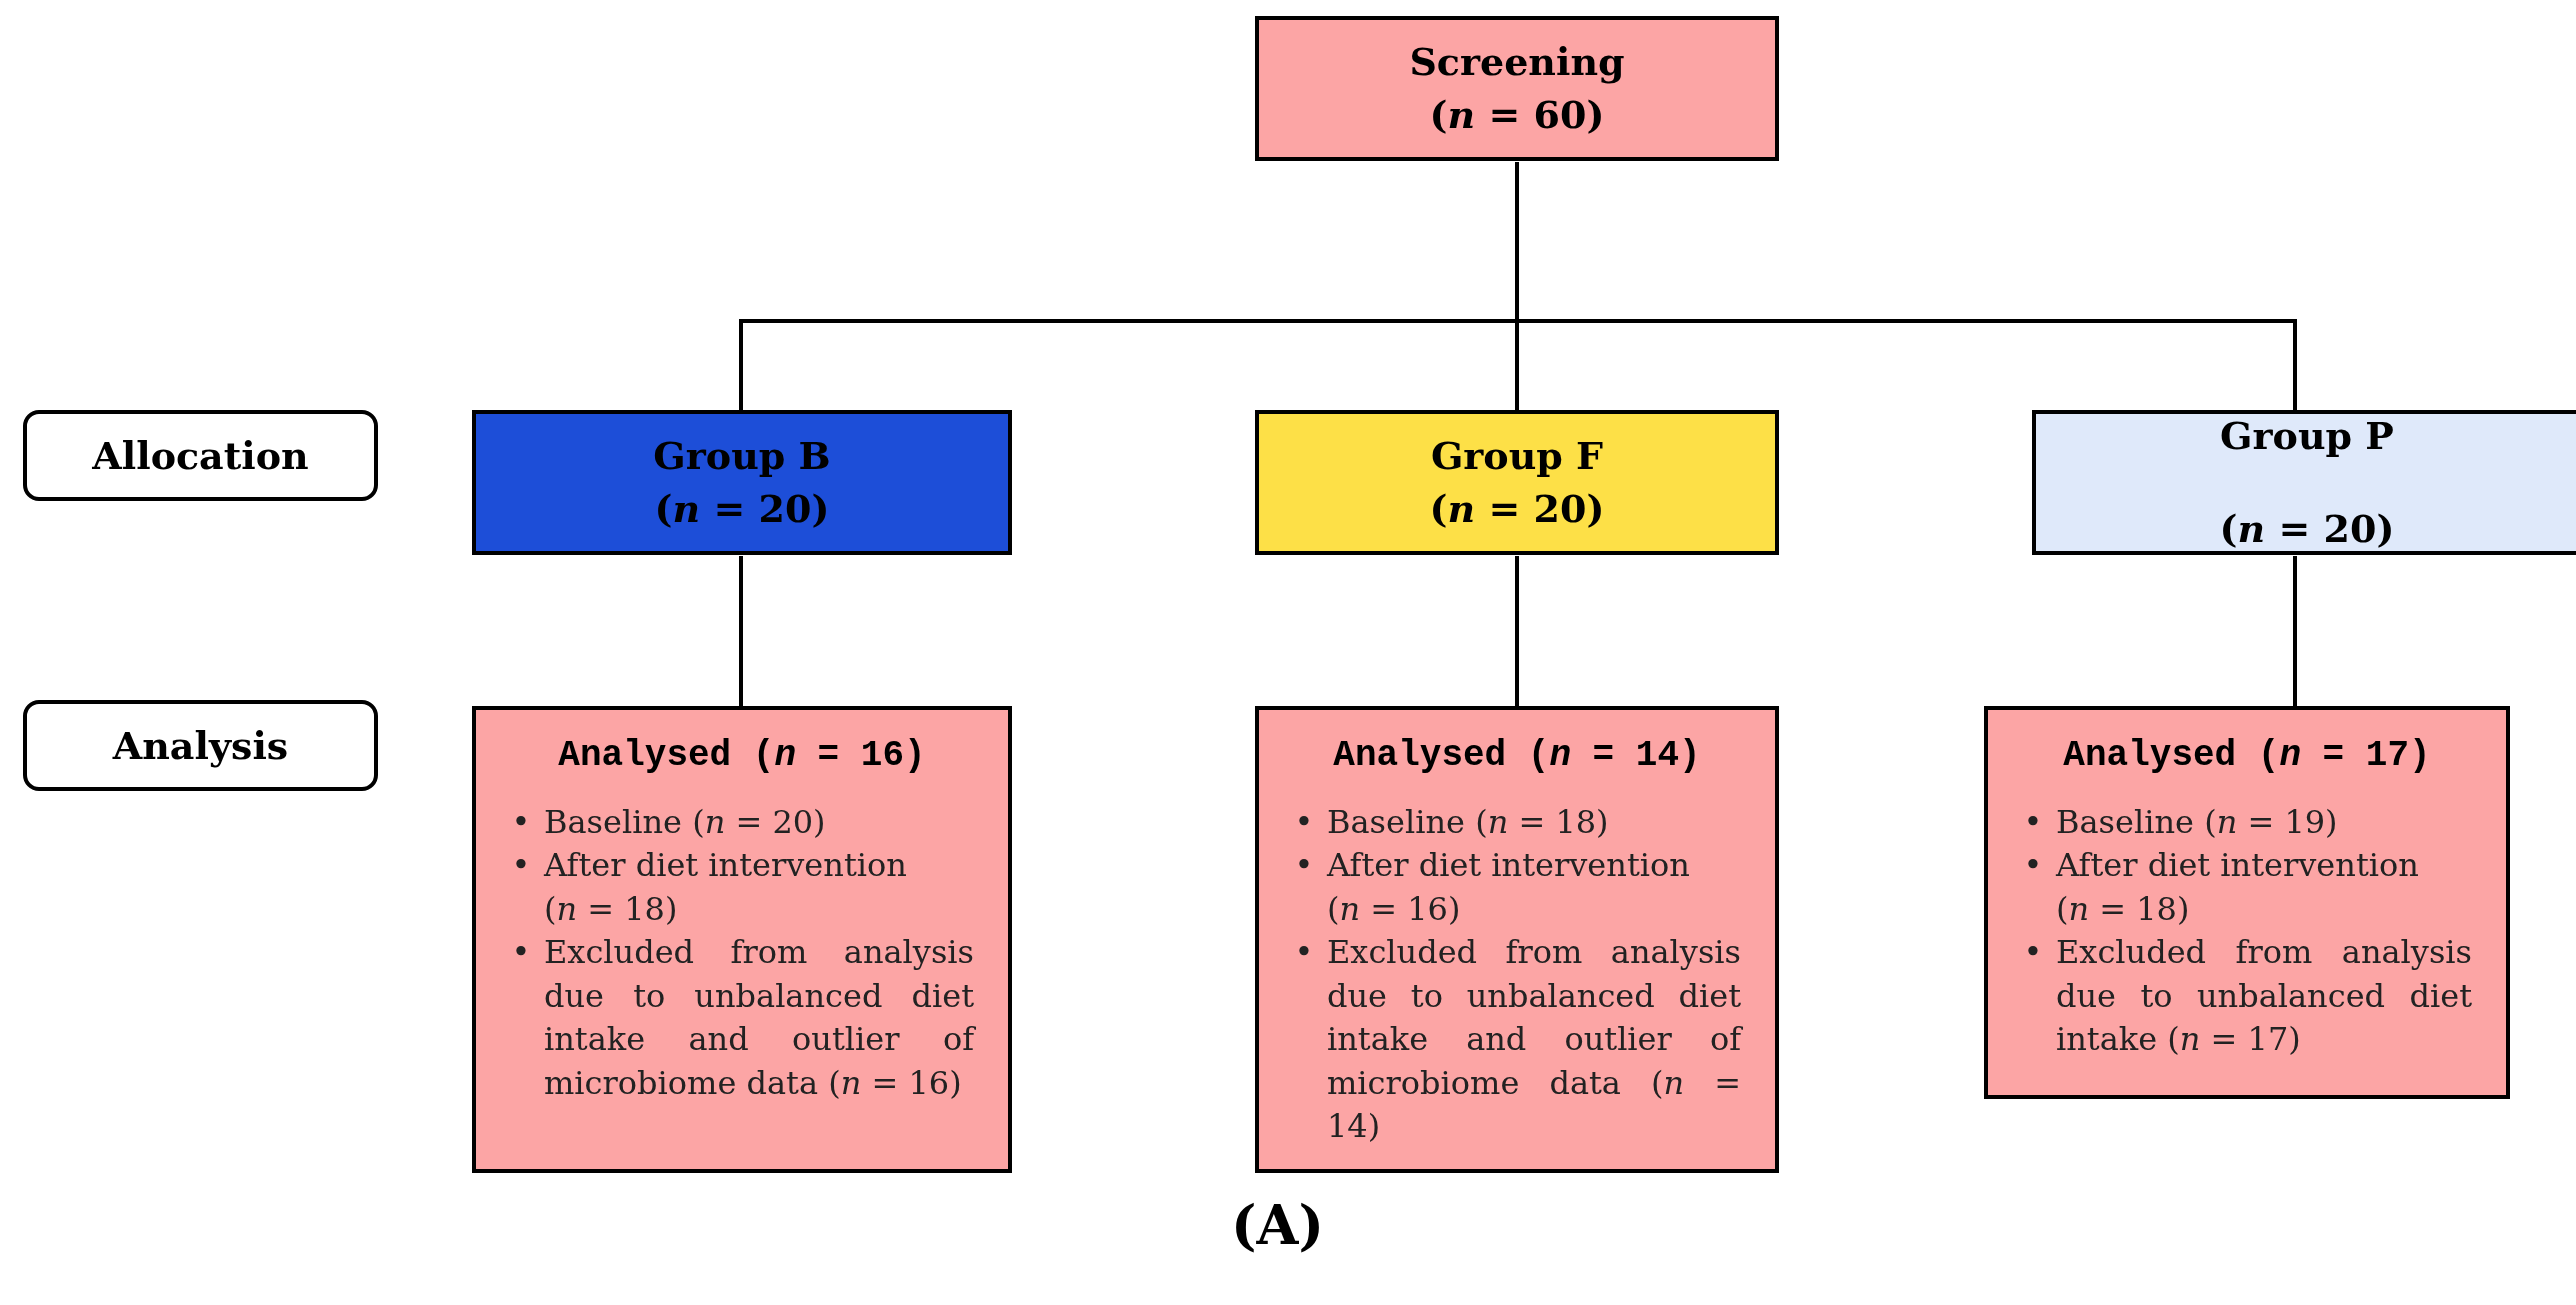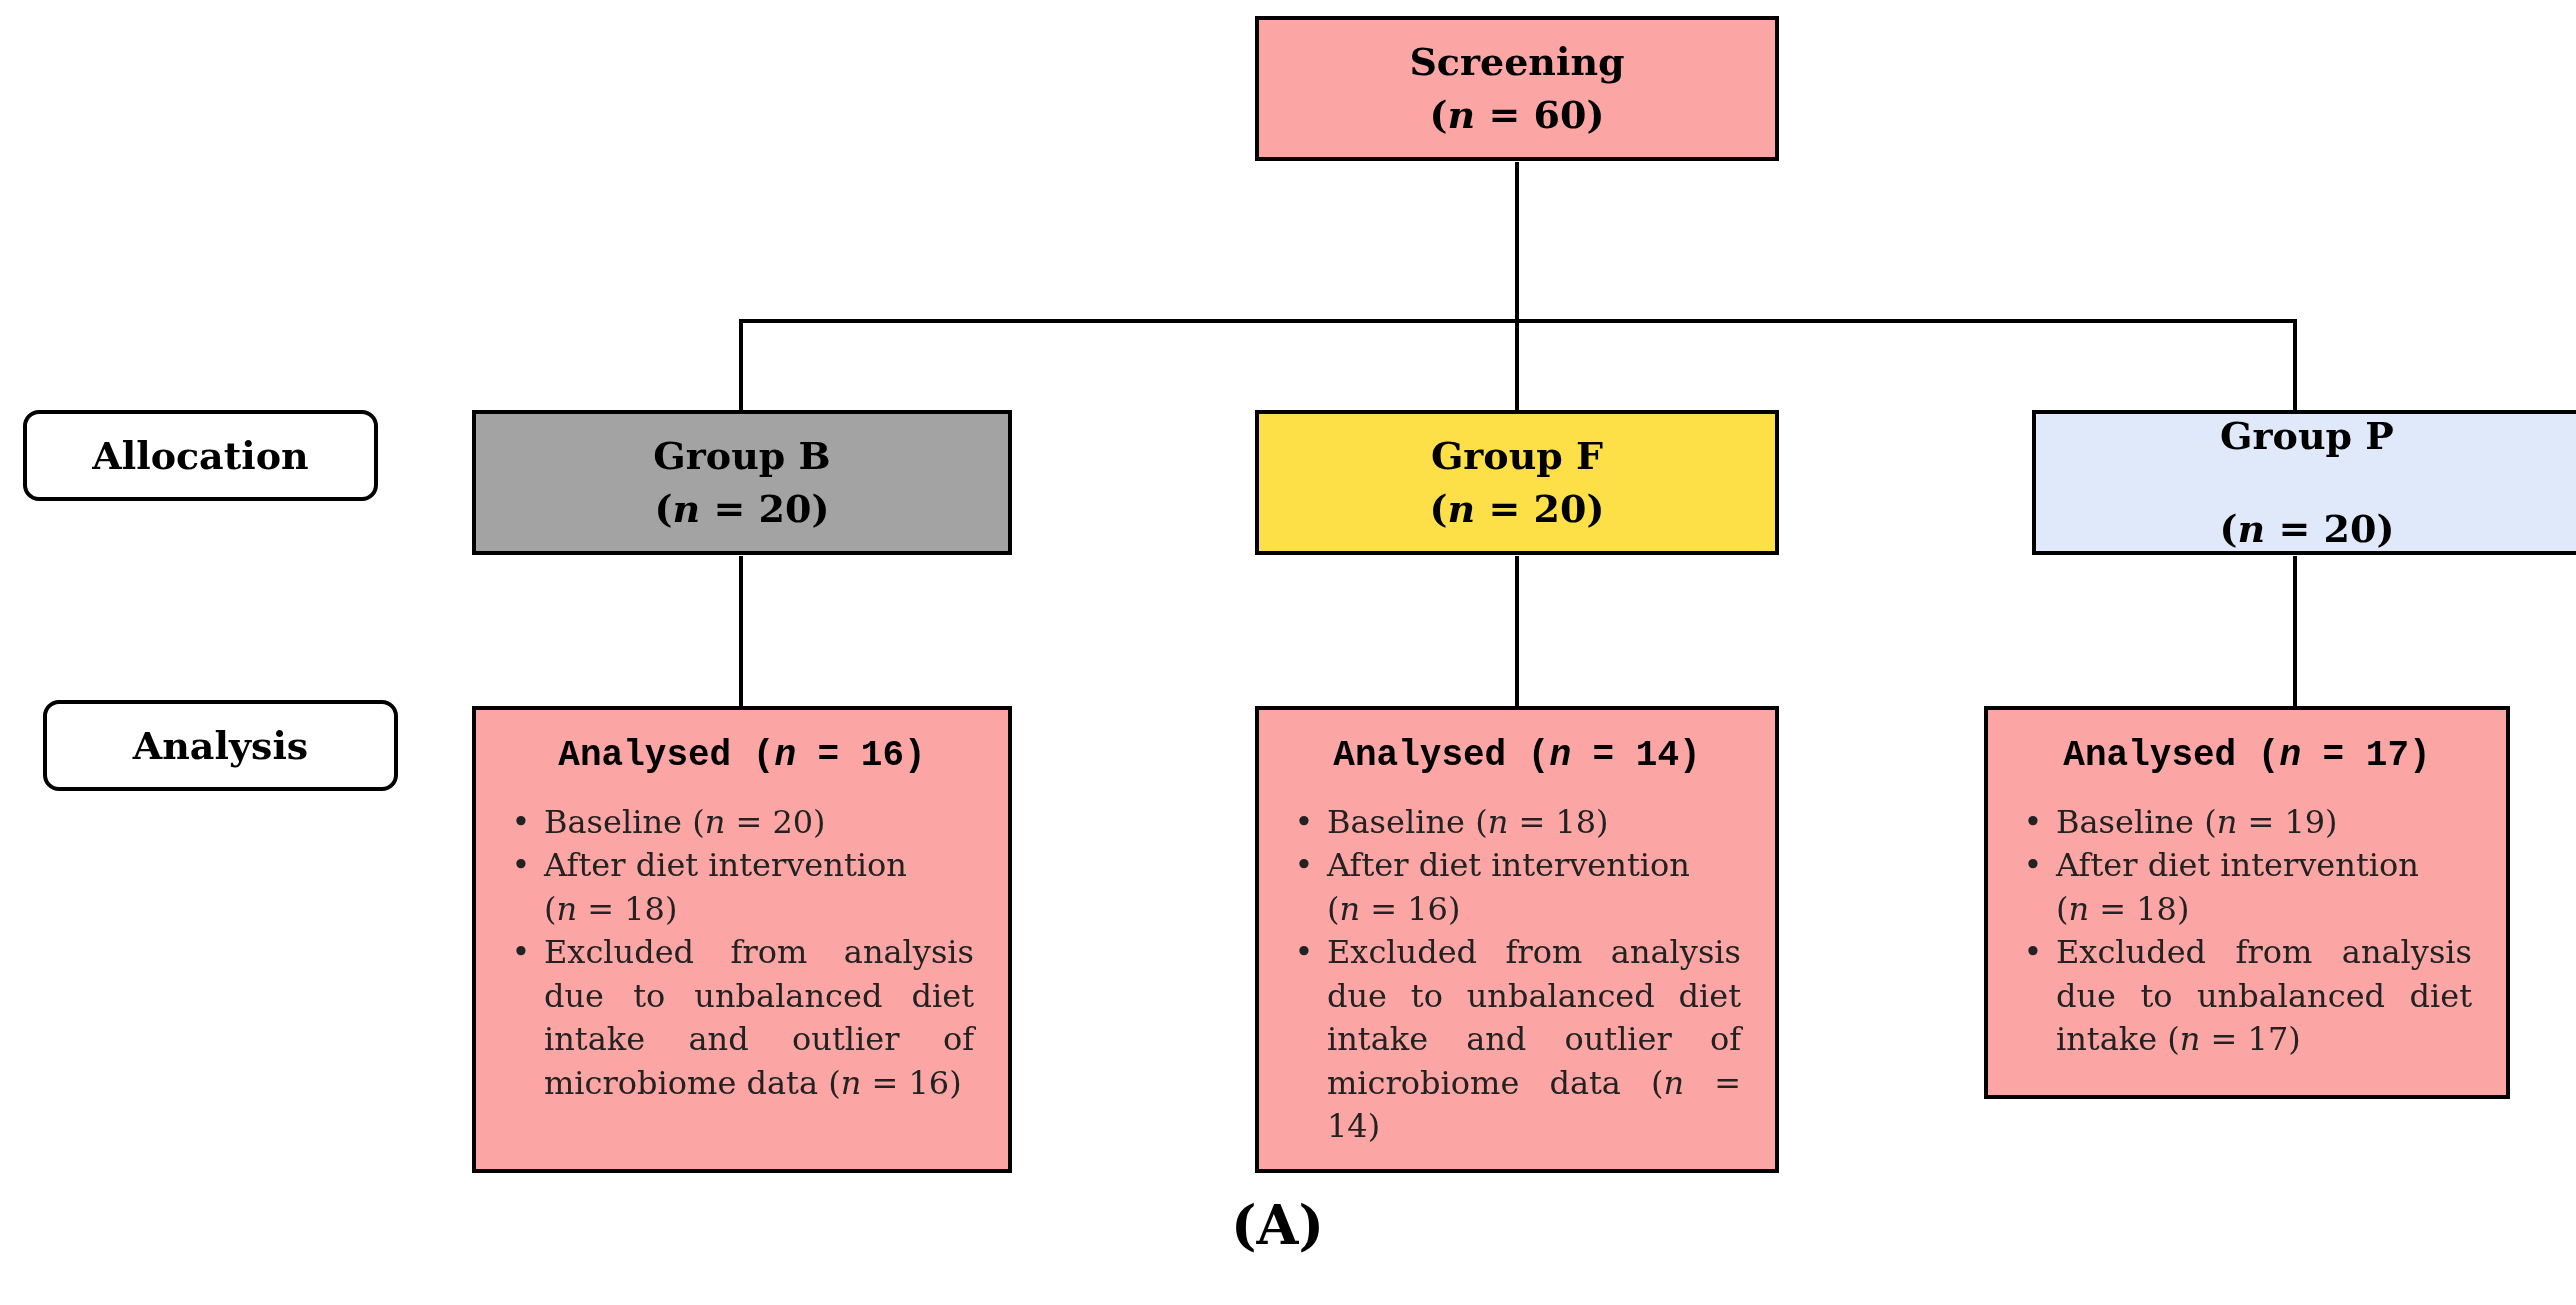--- a/index.html
+++ b/index.html
@@ -105,25 +105,25 @@
   <div class="line" style="left:739px; top:319px; width:1558px; height:4.1px;"></div>
   <div class="line" style="left:739px; top:319px; width:4.1px; height:91px;"></div>
   <div class="line" style="left:2293px; top:319px; width:4.1px; height:91px;"></div>
   <div class="line" style="left:739px; top:556px; width:4.1px; height:150px;"></div>
   <div class="line" style="left:1515px; top:556px; width:4.1px; height:150px;"></div>
   <div class="line" style="left:2293px; top:556px; width:4.1px; height:150px;"></div>
 
   <div class="stage-label" style="left:23px; top:410px; width:355px; height:91px;">
     <span>Allocation</span>
   </div>
-  <div class="stage-label" style="left:23px; top:700px; width:355px; height:91px;margin-left:20px;">
+  <div class="stage-label" style="left:23px; top:700px; width:355px; height:91px;">
     <span>Analysis</span>
   </div>
 
-  <div class="box" style="left: 472px; top: 410px; width: 540px; height: 145px; background: #a3a3a3;">
+  <div class="box" style="left: 472px; top: 410px; width: 540px; height: 145px; background: #1d4ed8;">
     <div class="title-line">Group B</div>
     <div class="title-line">(<i>n</i> = 20)</div>
   </div>
   <div class="box" style="left: 1255px; top: 410px; width: 524px; height: 145px; background: #fde047;">
     <div class="title-line">Group F</div>
     <div class="title-line">(<i>n</i> = 20)</div>
   </div>
   <div class="box" style="left: 2032px; top: 410px; width: 550px; height: 145px; background: rgb(223, 233, 250); gap: 40px;">
     <div class="title-line">Group P</div>
     <div class="title-line">(<i>n</i> = 20)</div>

